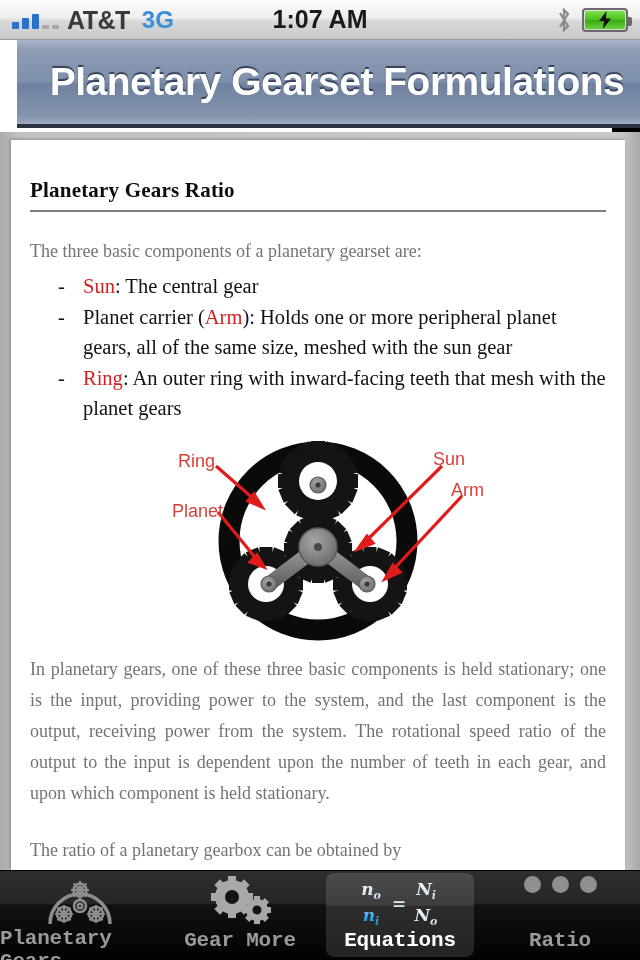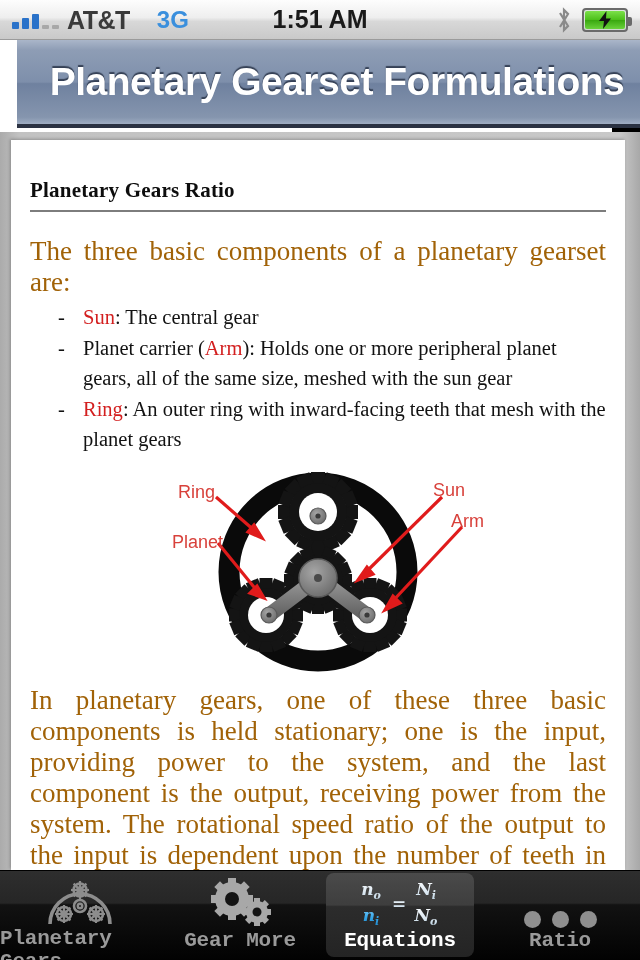--- a/index.html
+++ b/index.html
@@ -42,21 +42,21 @@
   .b2 { height: 11px; }
   .b3 { height: 15px; }
   .b4 { height: 4px; }
   .b5 { height: 4px; }
   .carrier {
     font-size: 25px; font-weight: bold; color: #3a3a3a;
     letter-spacing: -0.5px; line-height: 26px;
   }
   .netlabel {
     font-size: 24px; font-weight: bold; color: #3a8fdd;
-    line-height: 26px; margin-left: 19px;
+    line-height: 26px; margin-left: 4px;
   }
   #status-center {
     position: absolute; left: 0; right: 0; text-align: center;
     font-size: 25px; font-weight: bold; color: #1a1a1a; letter-spacing: 0px;
   }
   #status-right {
     margin-left: auto; display: flex; align-items: center; gap: 10px;
     position: relative; z-index: 2;
   }
   .bt-icon { width: 16px; height: 26px; }
@@ -123,24 +123,24 @@
     letter-spacing: 0.2px;
     color: #0d0d0d;
   }
   #heading-rule {
     height: 2px;
     background: #7d7d7d;
     margin-top: 7px;
     margin-bottom: 24px;
   }
   p.body {
-    font-size: 27px;
+    font-size: 18px;
     line-height: 31px;
     text-align: justify;
-    color: #a16207;
+    color: #737373;
   }
   ul.bullets { list-style: none; margin: 4px 0 0 0; }
   ul.bullets li {
     font-size: 20.5px;
     line-height: 30px;
     color: #121212;
     padding-left: 53px;
     position: relative;
     text-align: left;
     margin-bottom: 1px;
@@ -197,21 +197,21 @@
   .tab.selected::before {
     content: "";
     position: absolute;
     left: 6px; right: 6px; top: 2px; bottom: 3px;
     background: linear-gradient(to bottom, #4a4a4a 0%, #3e3e3e 38%, #2c2c2c 40%, #242424 100%);
     border-radius: 8px;
   }
   .tab-icon {
     position: relative; z-index: 2;
     height: 52px; width: 100%;
-    display: flex; align-items: flex-end; justify-content: center;
+    display: flex; align-items: flex-start; justify-content: center;
   }
   .tab-label {
     position: relative; z-index: 2;
     font-family: Liberation Mono, monospace;
     font-size: 21px;
     font-weight: bold;
     color: #9a9a9a;
     letter-spacing: -0.2px;
     margin-top: 1px;
   }
@@ -229,21 +229,21 @@
       <div class="bars">
         <div class="bar on b1"></div>
         <div class="bar on b2"></div>
         <div class="bar on b3"></div>
         <div class="bar off b4"></div>
         <div class="bar off b5"></div>
       </div>
       <div class="carrier">AT&amp;T</div>
       <div class="netlabel">3G</div>
     </div>
-    <div id="status-center">1:51 AM</div>
+    <div id="status-center">1:07 AM</div>
     <div id="status-right">
       <svg class="bt-icon" viewBox="0 0 16 26">
         <path d="M4 6 L12 19 L8 23 L8 3 L12 7 L4 20" fill="none" stroke="#8a8a8a" stroke-width="2.2" stroke-linejoin="miter"></path>
       </svg>
       <div class="battery">
         <div class="fill"></div>
         <svg class="bolt" width="16" height="18" viewBox="0 0 16 18">
           <path d="M9.5 0 L2 10 L7 10 L6 18 L14 7.5 L9 7.5 Z" fill="#111"></path>
         </svg>
       </div>

